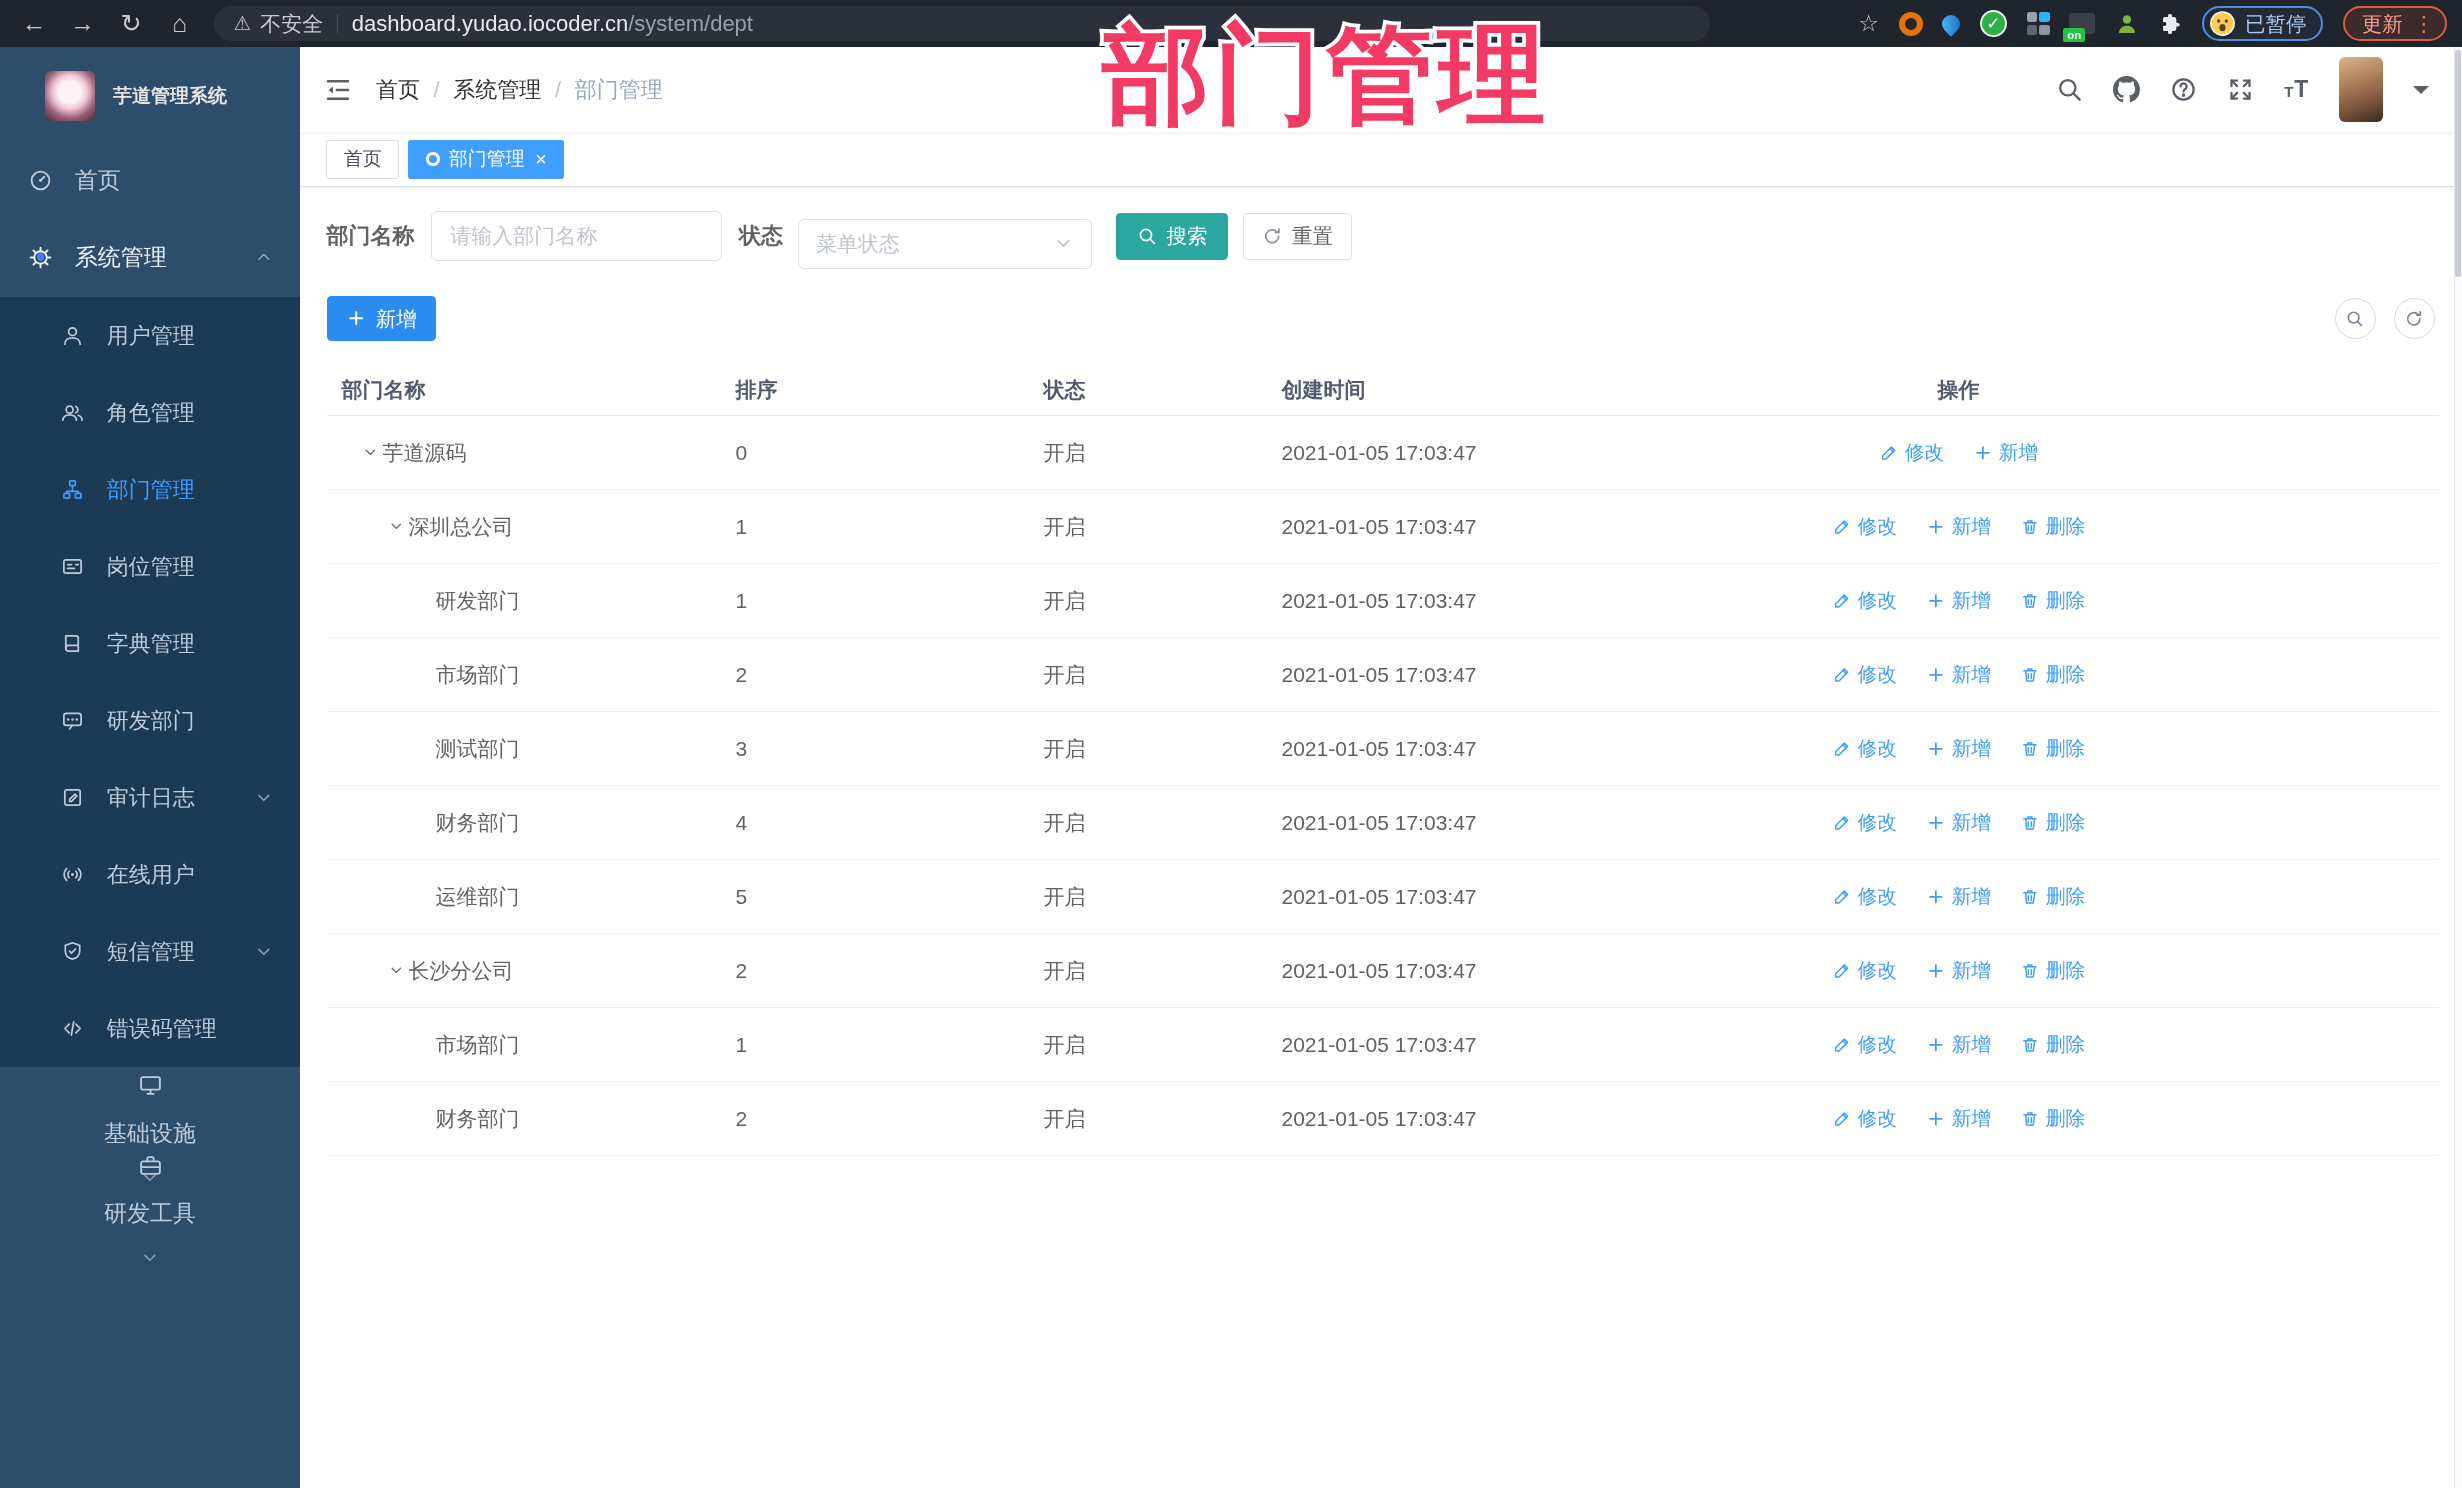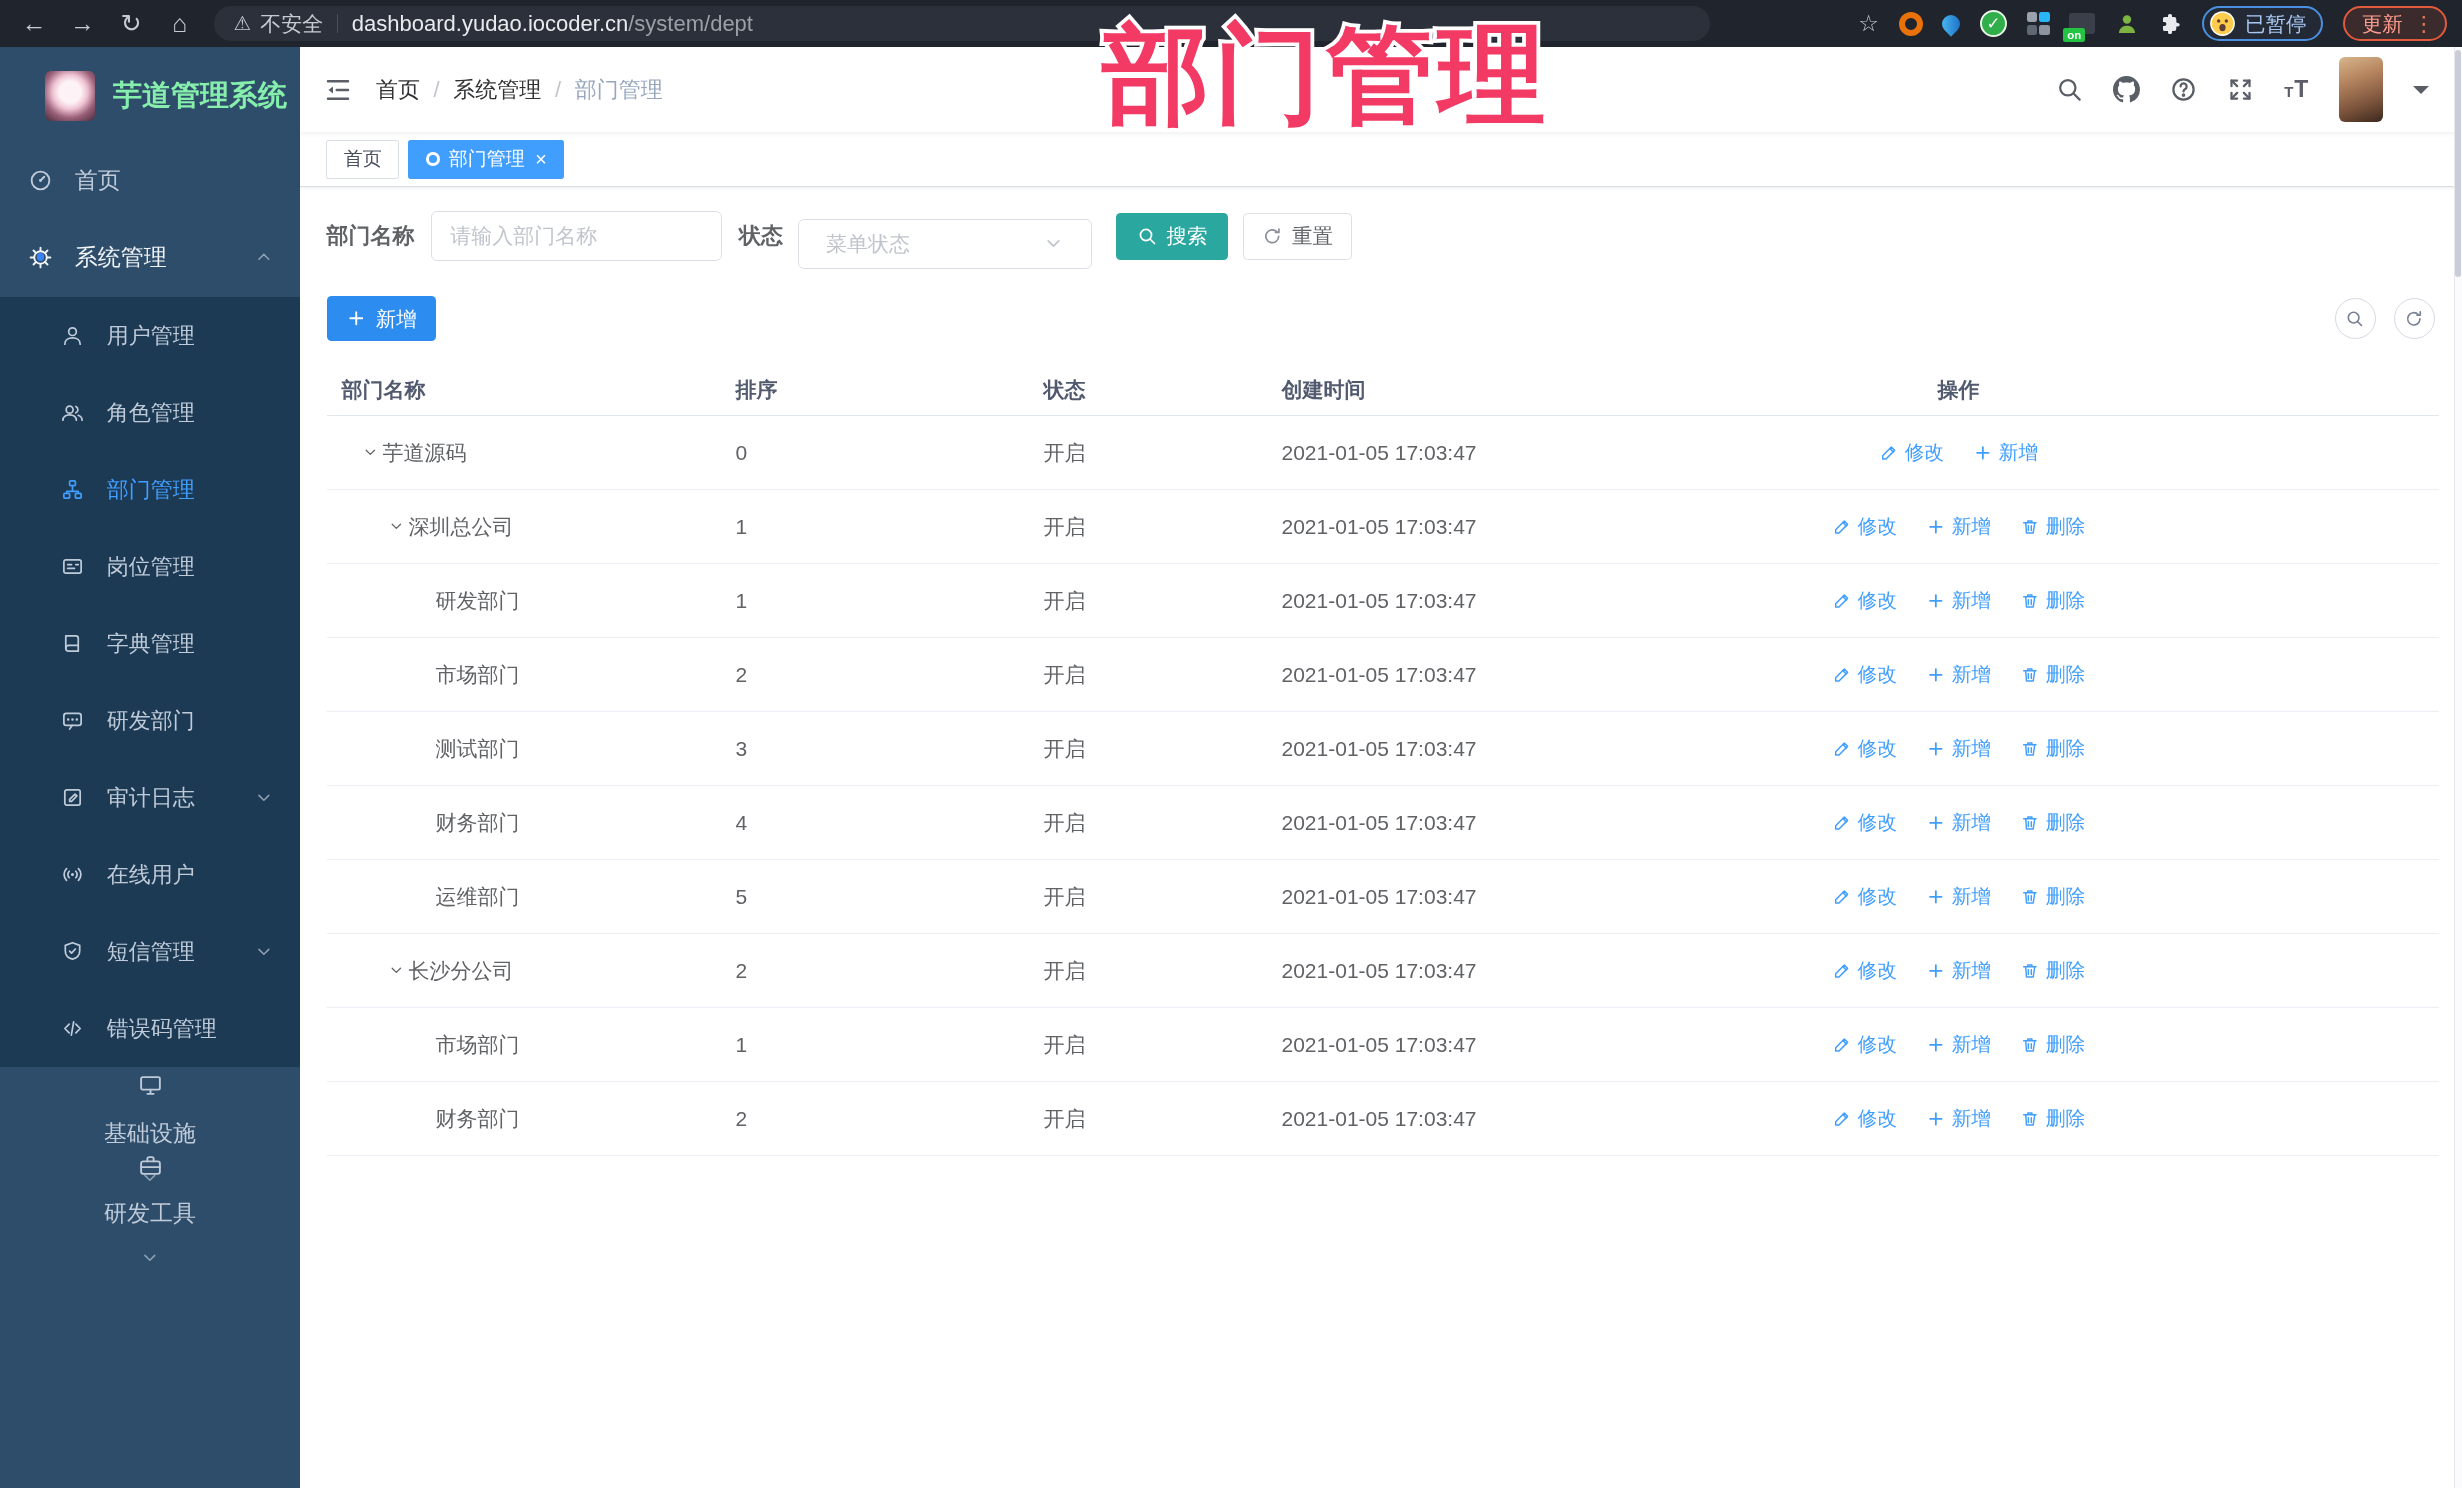--- a/index.html
+++ b/index.html
@@ -35,21 +35,21 @@
   .emoji-face{font-size:27px;}
   .btn-update{display:flex;align-items:center;gap:10.6px;height:35px;padding:0 10.6px 0 16.7px;border:2.3px solid #e25a3c;border-radius:18px;background:rgba(226,90,60,.14);color:#ff9e8d;font-size:20.5px;cursor:pointer;}
   .btn-update .dots{color:#e87a5a;font-size:21px;}
 
   
   .app{display:flex;height:1441px;}
   .sidebar{width:300px;background:#2e4d6b;color:#c3cfdd;flex-shrink:0;display:flex;flex-direction:column;}
   .logo-row{height:97px;display:flex;align-items:center;padding-left:45px;gap:18px;cursor:pointer;}
   .logo-img{width:50px;height:50px;border-radius:6px;flex-shrink:0;
     background:radial-gradient(circle at 50% 42%,#fdf3f6 0 28%,#efc3d3 45%,#9a6078 68%,#432a3a 100%);}
-  .logo-title{font-size:29px;font-weight:bold;color:#86efac;white-space:nowrap;font-family:Liberation Serif, serif;}
+  .logo-title{font-size:19px;font-weight:bold;color:#e5e5e5;white-space:nowrap;font-family:Liberation Serif, serif;}
   .menu-item{height:73px;display:flex;align-items:center;padding:0 26px;gap:19.7px;font-size:23px;color:#bfcbd9;cursor:pointer;}
   .menu-item .mi{width:29px;font-size:25px;display:flex;justify-content:center;flex-shrink:0;}
   .menu-item .lbl{flex:1;white-space:nowrap;}
   .menu-item .chev{font-size:19.7px;color:#8fa3b5;}
   .menu-item.emph{color:#f0f3f7;height:80px;}
   .submenu{background:#1d3a55;}
   .submenu .menu-item{height:77px;padding-left:58px;font-size:22px;}
   .submenu .menu-item .mi{font-size:23px;}
   .menu-item.active{color:#409eff;}
   .sidebar .bottom-items{padding-top:6px;}
@@ -78,21 +78,21 @@
   .tab{height:39px;display:flex;align-items:center;padding:0 16.7px;border:0.8px solid #d8dce5;background:#fff;color:#495060;font-size:19px;border-radius:2.3px;gap:9px;cursor:pointer;white-space:nowrap;}
   .tab.active{background:#409eff;border-color:#409eff;color:#fff;}
   .tab-dot{width:13.6px;height:13.6px;border:3px solid #fff;border-radius:50%;}
   .tab-close{font-size:19.7px;margin-left:1.5px;cursor:pointer;}
 
   .content{flex:1;padding:24px 23px 0 26.5px;position:relative;}
   .filter-row{display:flex;align-items:center;height:50px;}
   .f-label{font-size:22px;font-weight:bold;color:#606266;white-space:nowrap;}
   .f-input{width:291px;height:50px;border:0.8px solid #dcdfe6;border-radius:6px;padding:0 18px;font-size:21px;color:#606266;margin-left:16.7px;outline:none;font-family:inherit;}
   .f-input::placeholder{color:#c0c4cc;}
-  .f-select{width:294px;height:50px;border:0.8px solid #dcdfe6;border-radius:6px;margin-left:15px;display:flex;align-items:center;justify-content:space-between;padding:0 27px;color:#c0c4cc;font-size:21px;cursor:pointer;background:#fff;margin-top:15px;}
+  .f-select{width:294px;height:50px;border:0.8px solid #dcdfe6;border-radius:6px;margin-left:15px;display:flex;align-items:center;justify-content:space-between;padding:0 17px;color:#c0c4cc;font-size:21px;cursor:pointer;background:#fff;margin-top:15px;}
   .f-select .chev{color:#c0c4cc;font-size:21px;}
   .lbl-status{margin-left:16.7px;}
   .btn{display:flex;align-items:center;gap:9px;border-radius:4.5px;cursor:pointer;border:none;font-family:inherit;}
   .btn-search{margin-left:24px;height:47px;padding:0 21px;background:#2aa79e;color:#fff;font-size:20.5px;}
   .btn-reset{margin-left:15px;height:47px;padding:0 18px;background:#fff;border:0.8px solid #dcdfe6;color:#606266;font-size:20.5px;}
   .btn-reset .ic{color:#8a8f99;}
   .toolbar{display:flex;align-items:center;margin-top:35px;}
   .btn-add{height:45px;padding:0 19.7px;background:#2d8cf0;color:#fff;font-size:20.5px;}
   .tool-right{margin-left:auto;display:flex;gap:18px;margin-right:4.5px;}
   .circle-btn{width:41px;height:41px;border-radius:50%;border:0.8px solid #d5d9e4;background:#fff;display:flex;align-items:center;justify-content:center;color:#7a8296;font-size:19.7px;cursor:pointer;}

